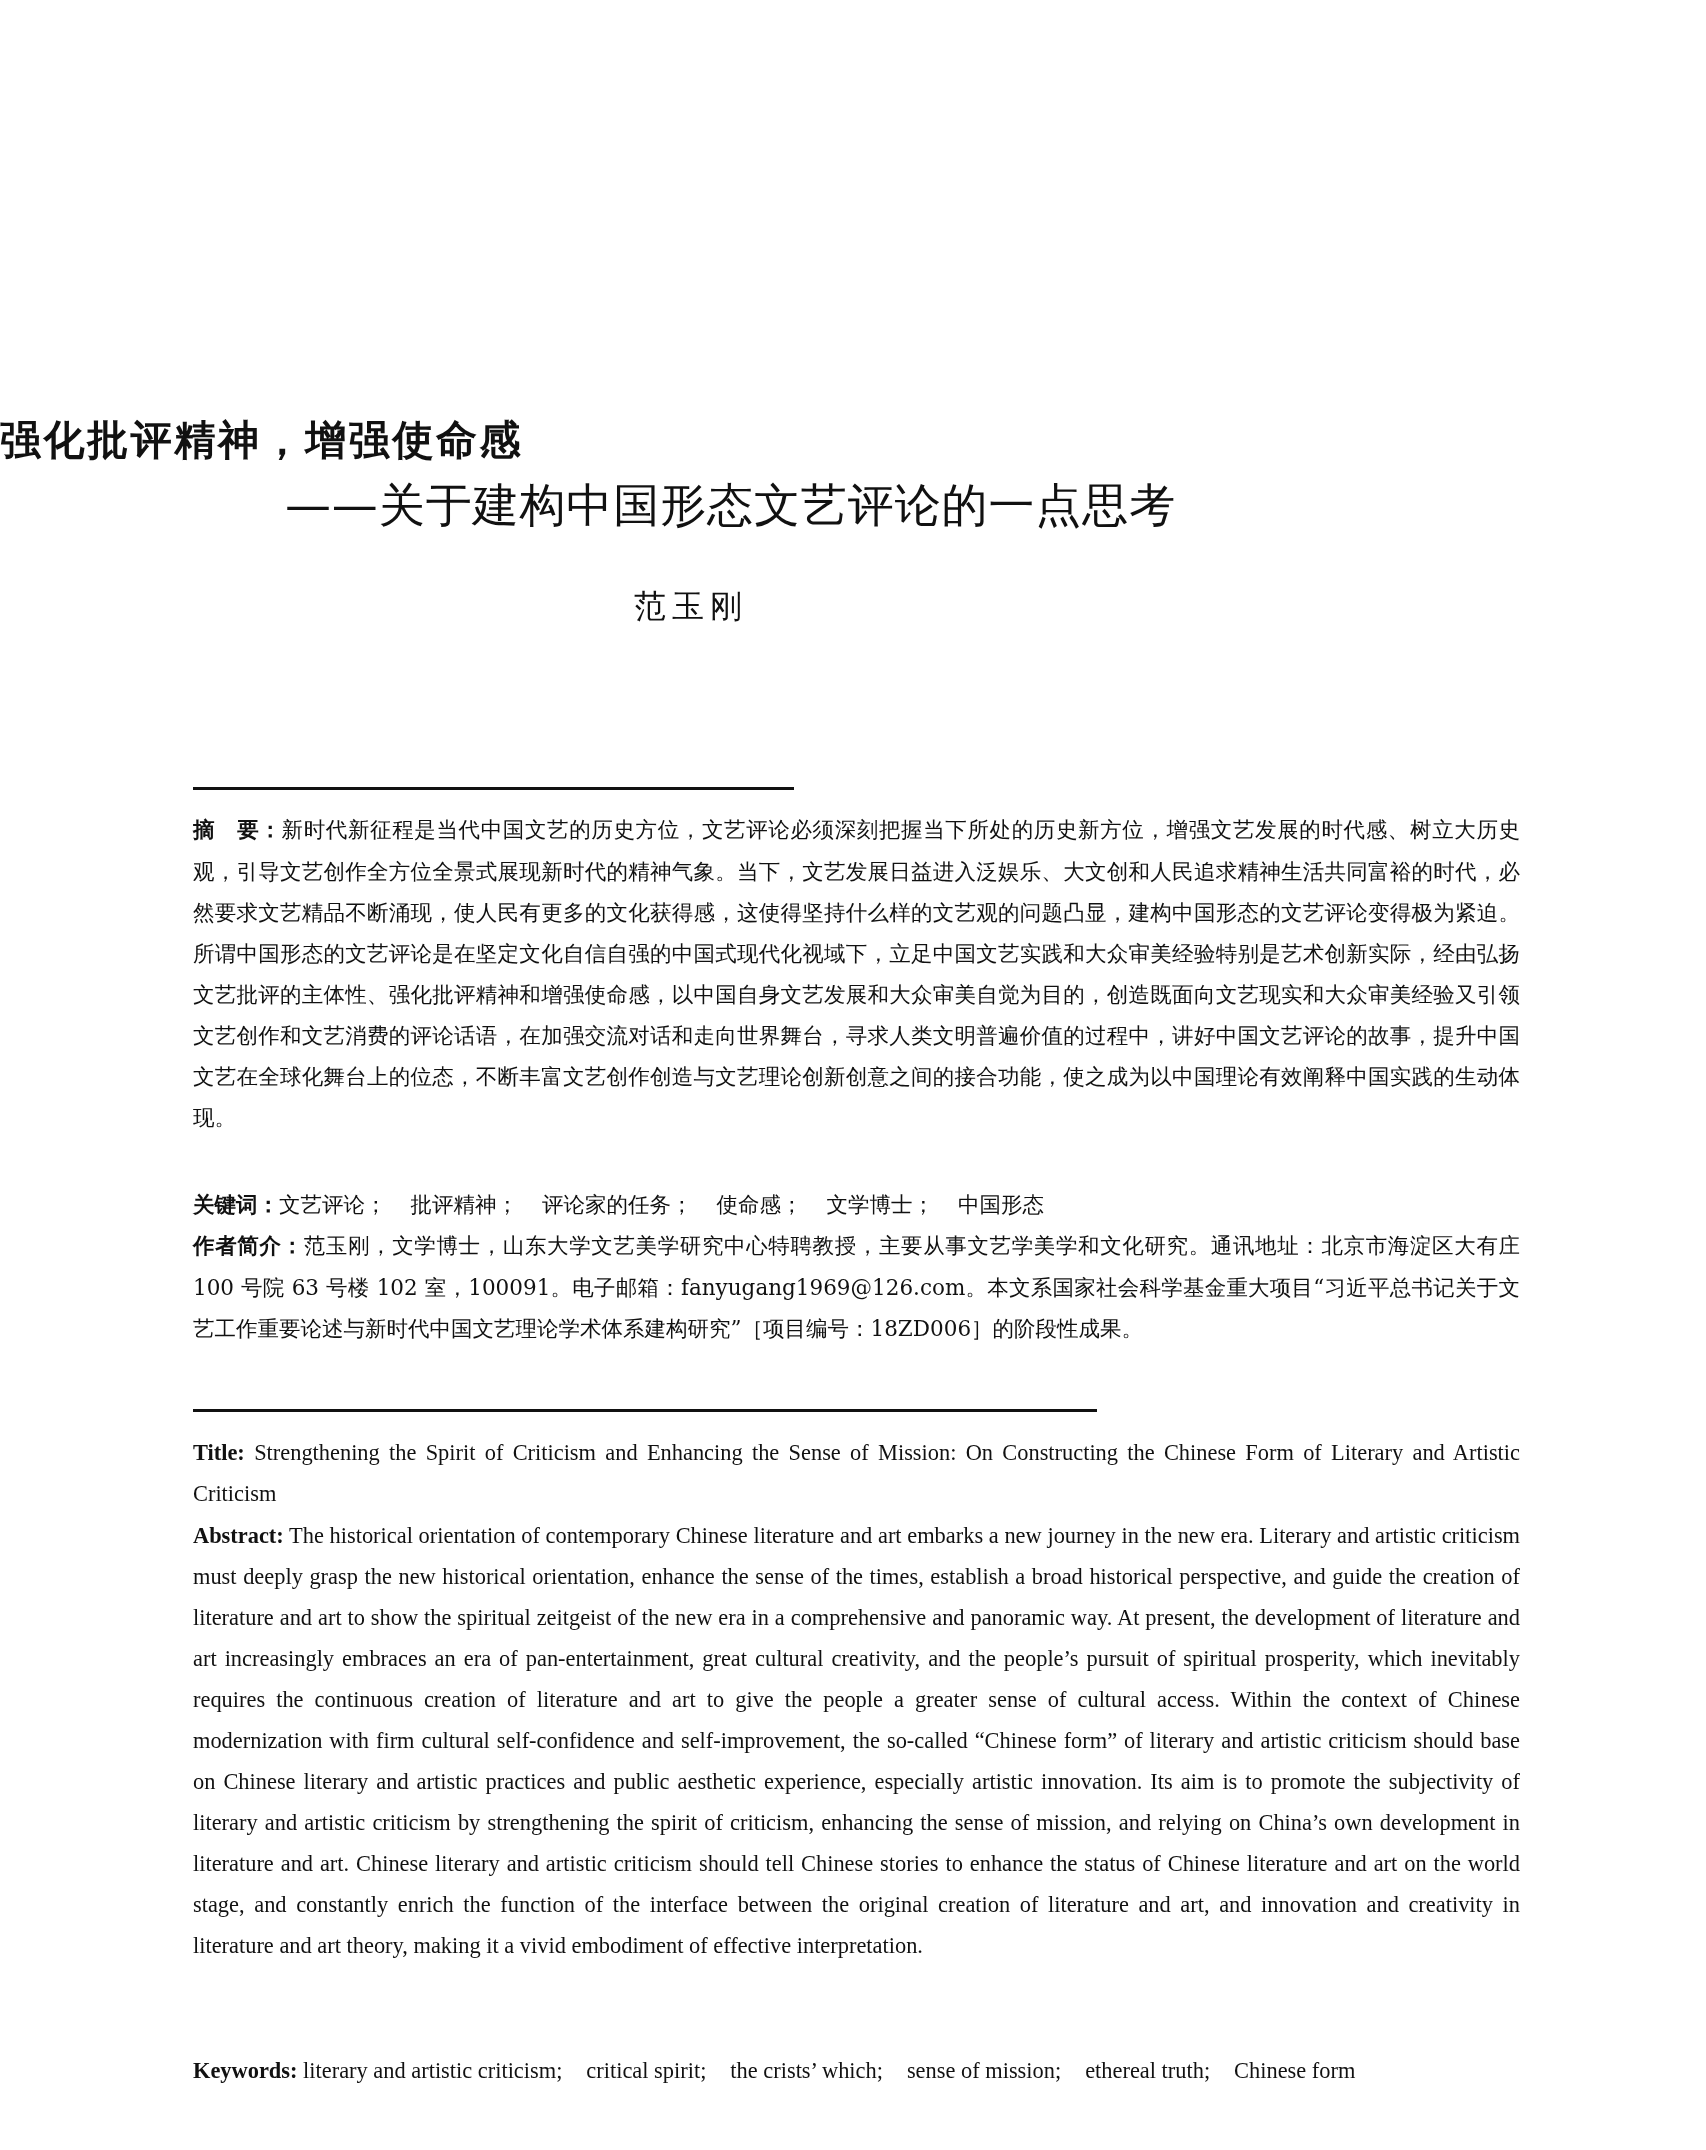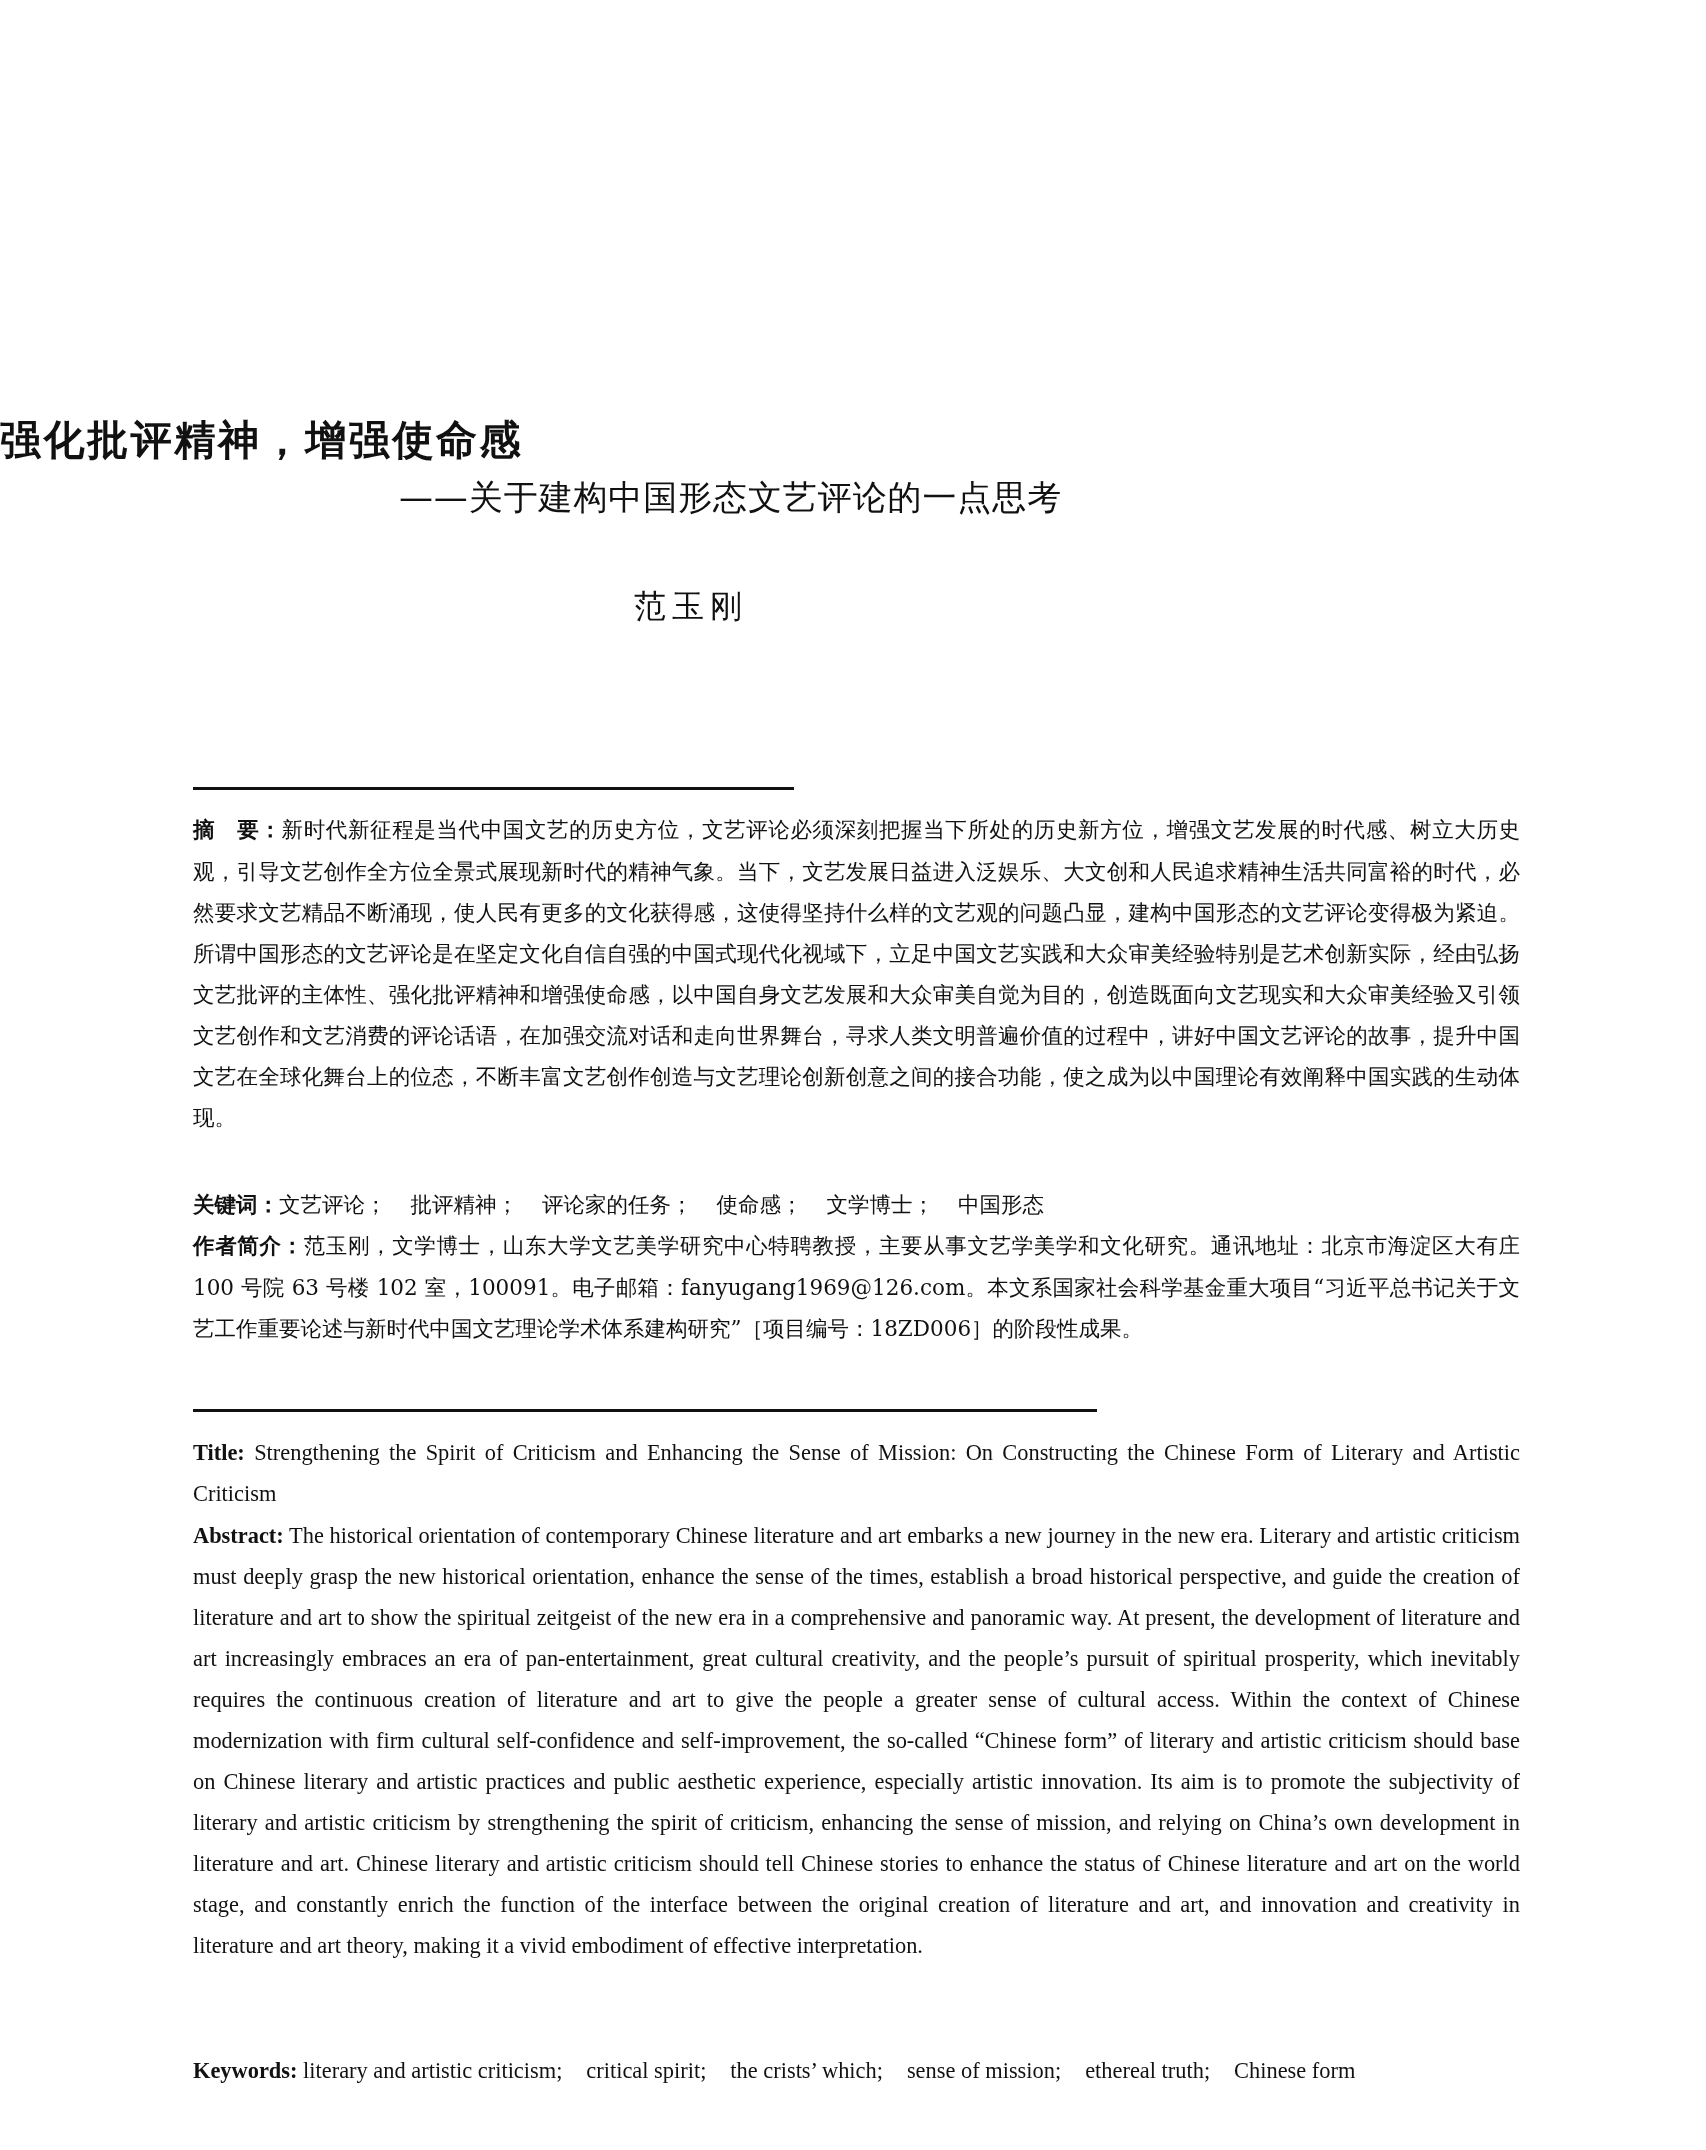--- a/index.html
+++ b/index.html
@@ -4,21 +4,21 @@
 <style>
   html, body { margin: 0; padding: 0; background: #ffffff; }
   body { width: 1707px; height: 2316px; position: relative; overflow: hidden; color: #111111; }
   .abs { position: absolute; }
   .title-cn {
     left: 0; width: 1707px; top: 389px; text-align: left;
     font-family: "DejaVu Sans", sans-serif; font-weight: bold; font-size: 41px; letter-spacing: 2.6px; margin-top: 24px;
   }
   .subtitle-cn {
     left: 0; width: 1461px; top: 475px; text-align: center;
-    font-family: "DejaVu Sans", sans-serif; font-size: 34px; letter-spacing: 0.9px;
+    font-family: "DejaVu Sans", sans-serif; font-size: 46px; letter-spacing: 0.9px;
   }
   .author-cn {
     left: 0; width: 1382px; top: 585px; text-align: center;
     font-family: "DejaVu Serif", serif; font-size: 32px; letter-spacing: 6px;
   }
   .rule { background: #111111; height: 3px; }
   .rule1 { left: 193px; width: 601px; top: 787px; }
   .rule2 { left: 193px; width: 904px; top: 1409px; }
   .cn-block {
     left: 193px; width: 1327px;

